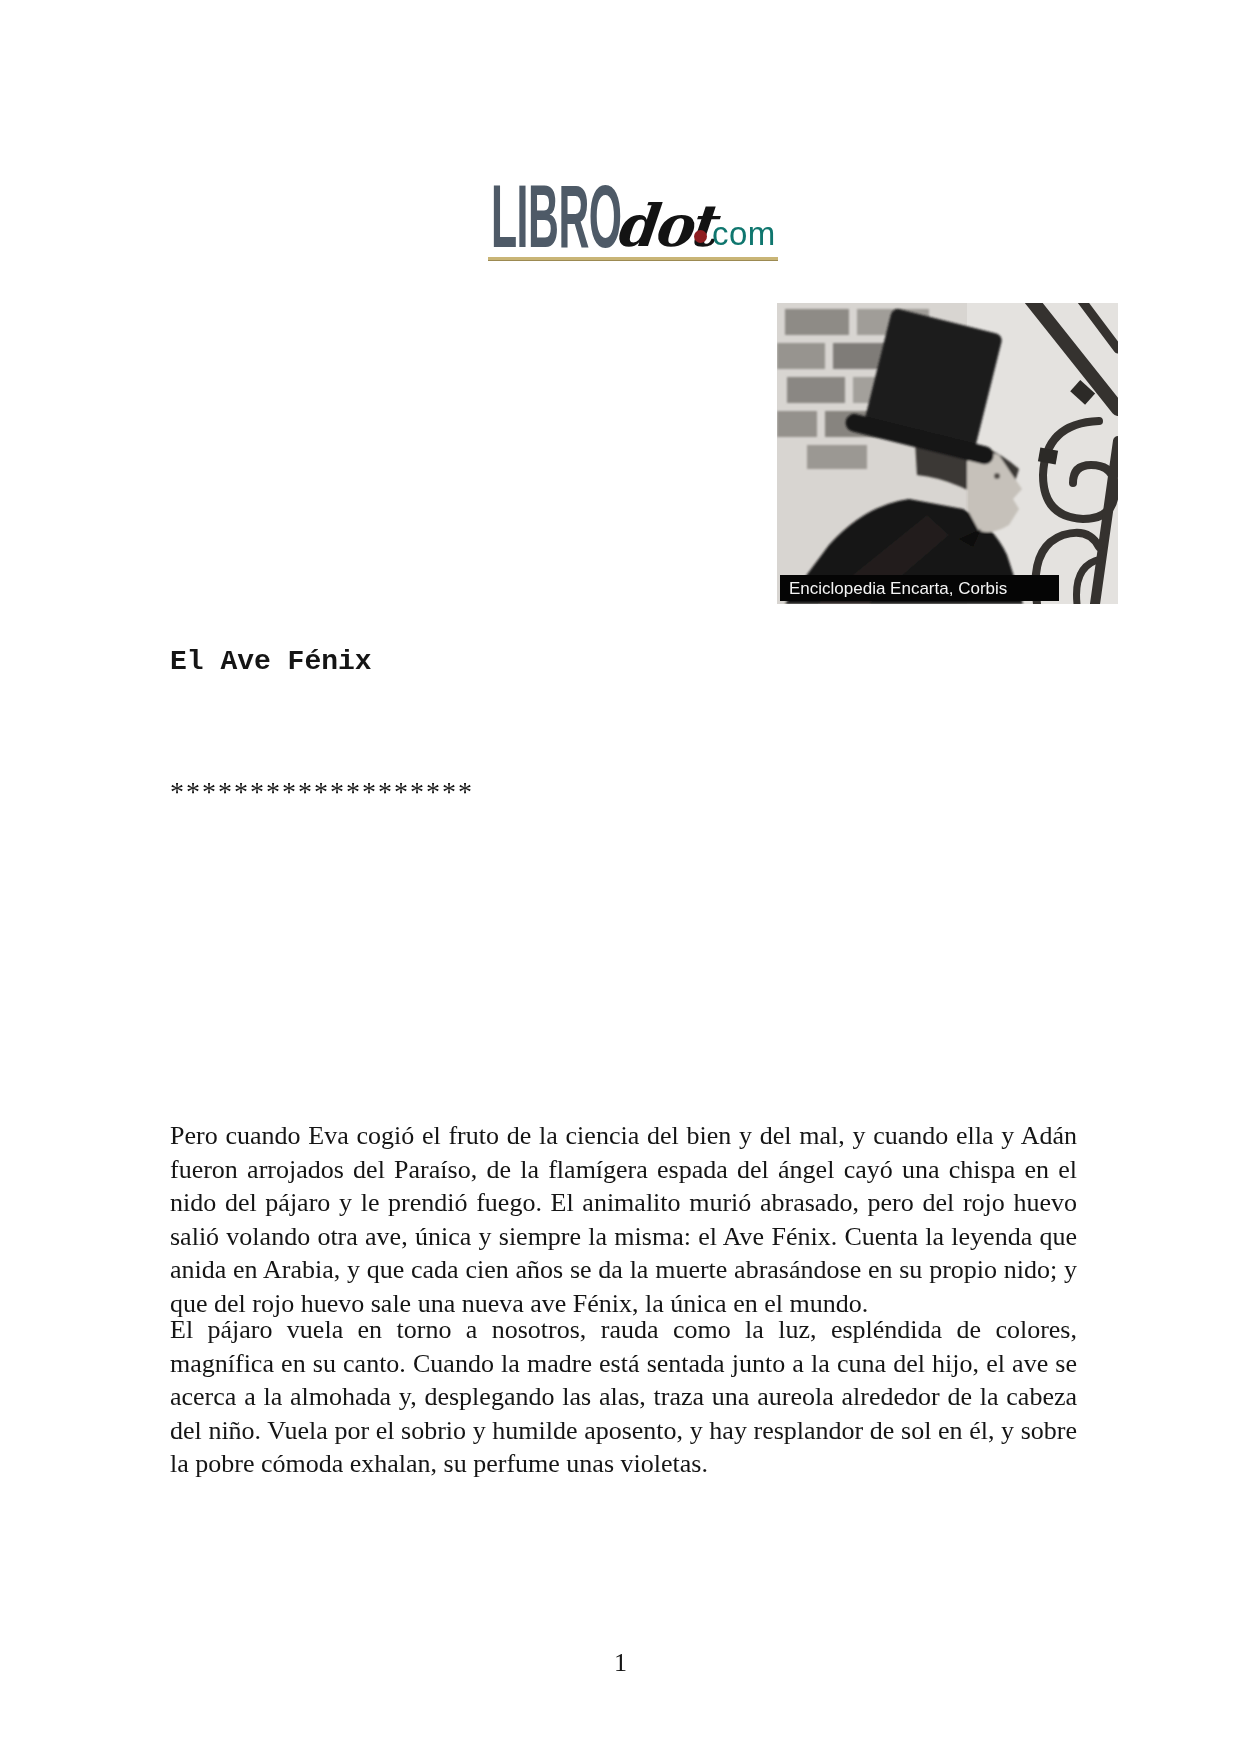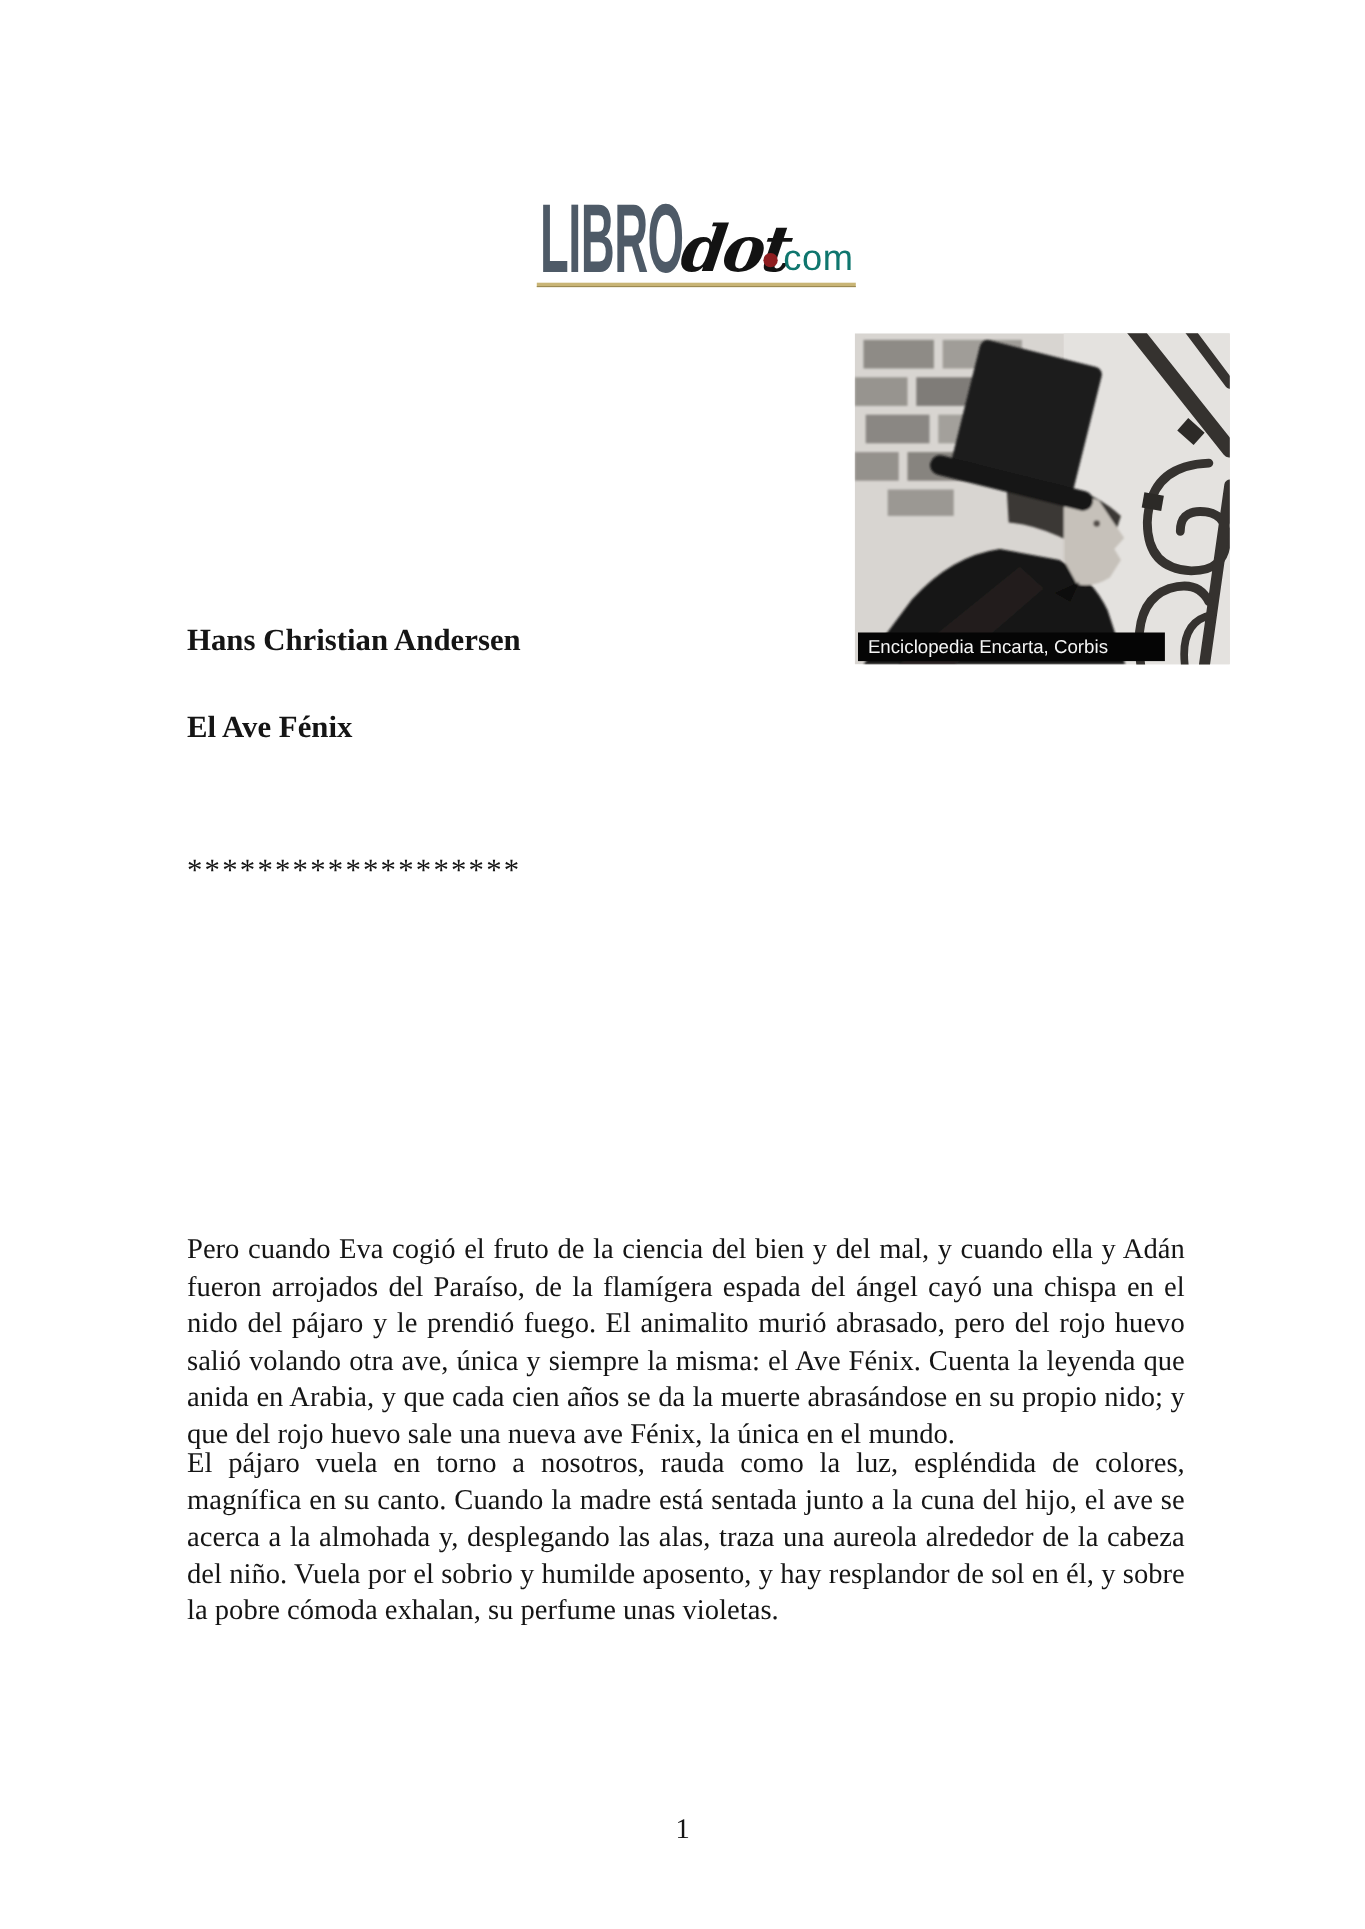--- a/index.html
+++ b/index.html
@@ -203,22 +203,21 @@
           <rect x="96" y="16" width="114" height="122" rx="7" fill="#1c1c1c"></rect>
           <rect x="78" y="128" width="152" height="18" rx="9" fill="#141414"></rect>
         </g>
       </g>
 
       <rect x="3" y="272" width="279" height="26" fill="#050505"></rect>
       <text x="12" y="291" class="photo-caption-text">Enciclopedia Encarta, Corbis</text>
     </svg>
   </figure>
 
-  <h1 class="author-heading" style="margin:0;">Hans Christian Andersen</h1>
-  <h2 class="title-heading" style="margin:0;">El Ave Fénix</h2>
+  <h2 class="title-heading" style="margin:0;font-family:Liberation Mono, monospace;">El Ave Fénix</h2>
 
   <div class="separator">*******************</div>
 
   <p id="par-2" class="body-par">Pero cuando Eva cogió el fruto de la ciencia del bien y del mal, y cuando ella y Adán fueron arrojados del Paraíso, de la flamígera espada del ángel cayó una chispa en el nido del pájaro y le prendió fuego. El animalito murió abrasado, pero del rojo huevo salió volando otra ave, única y siempre la misma: el Ave Fénix. Cuenta la leyenda que anida en Arabia, y que cada cien años se da la muerte abrasándose en su propio nido; y que del rojo huevo sale una nueva ave Fénix, la única en el mundo.</p>
   <p id="par-3" class="body-par">El pájaro vuela en torno a nosotros, rauda como la luz, espléndida de colores, magnífica en su canto. Cuando la madre está sentada junto a la cuna del hijo, el ave se acerca a la almohada y, desplegando las alas, traza una aureola alrededor de la cabeza del niño. Vuela por el sobrio y humilde aposento, y hay resplandor de sol en él, y sobre la pobre cómoda exhalan, su perfume unas violetas.</p>
 
   <div class="page-number">1</div>
 
 </div>
 

